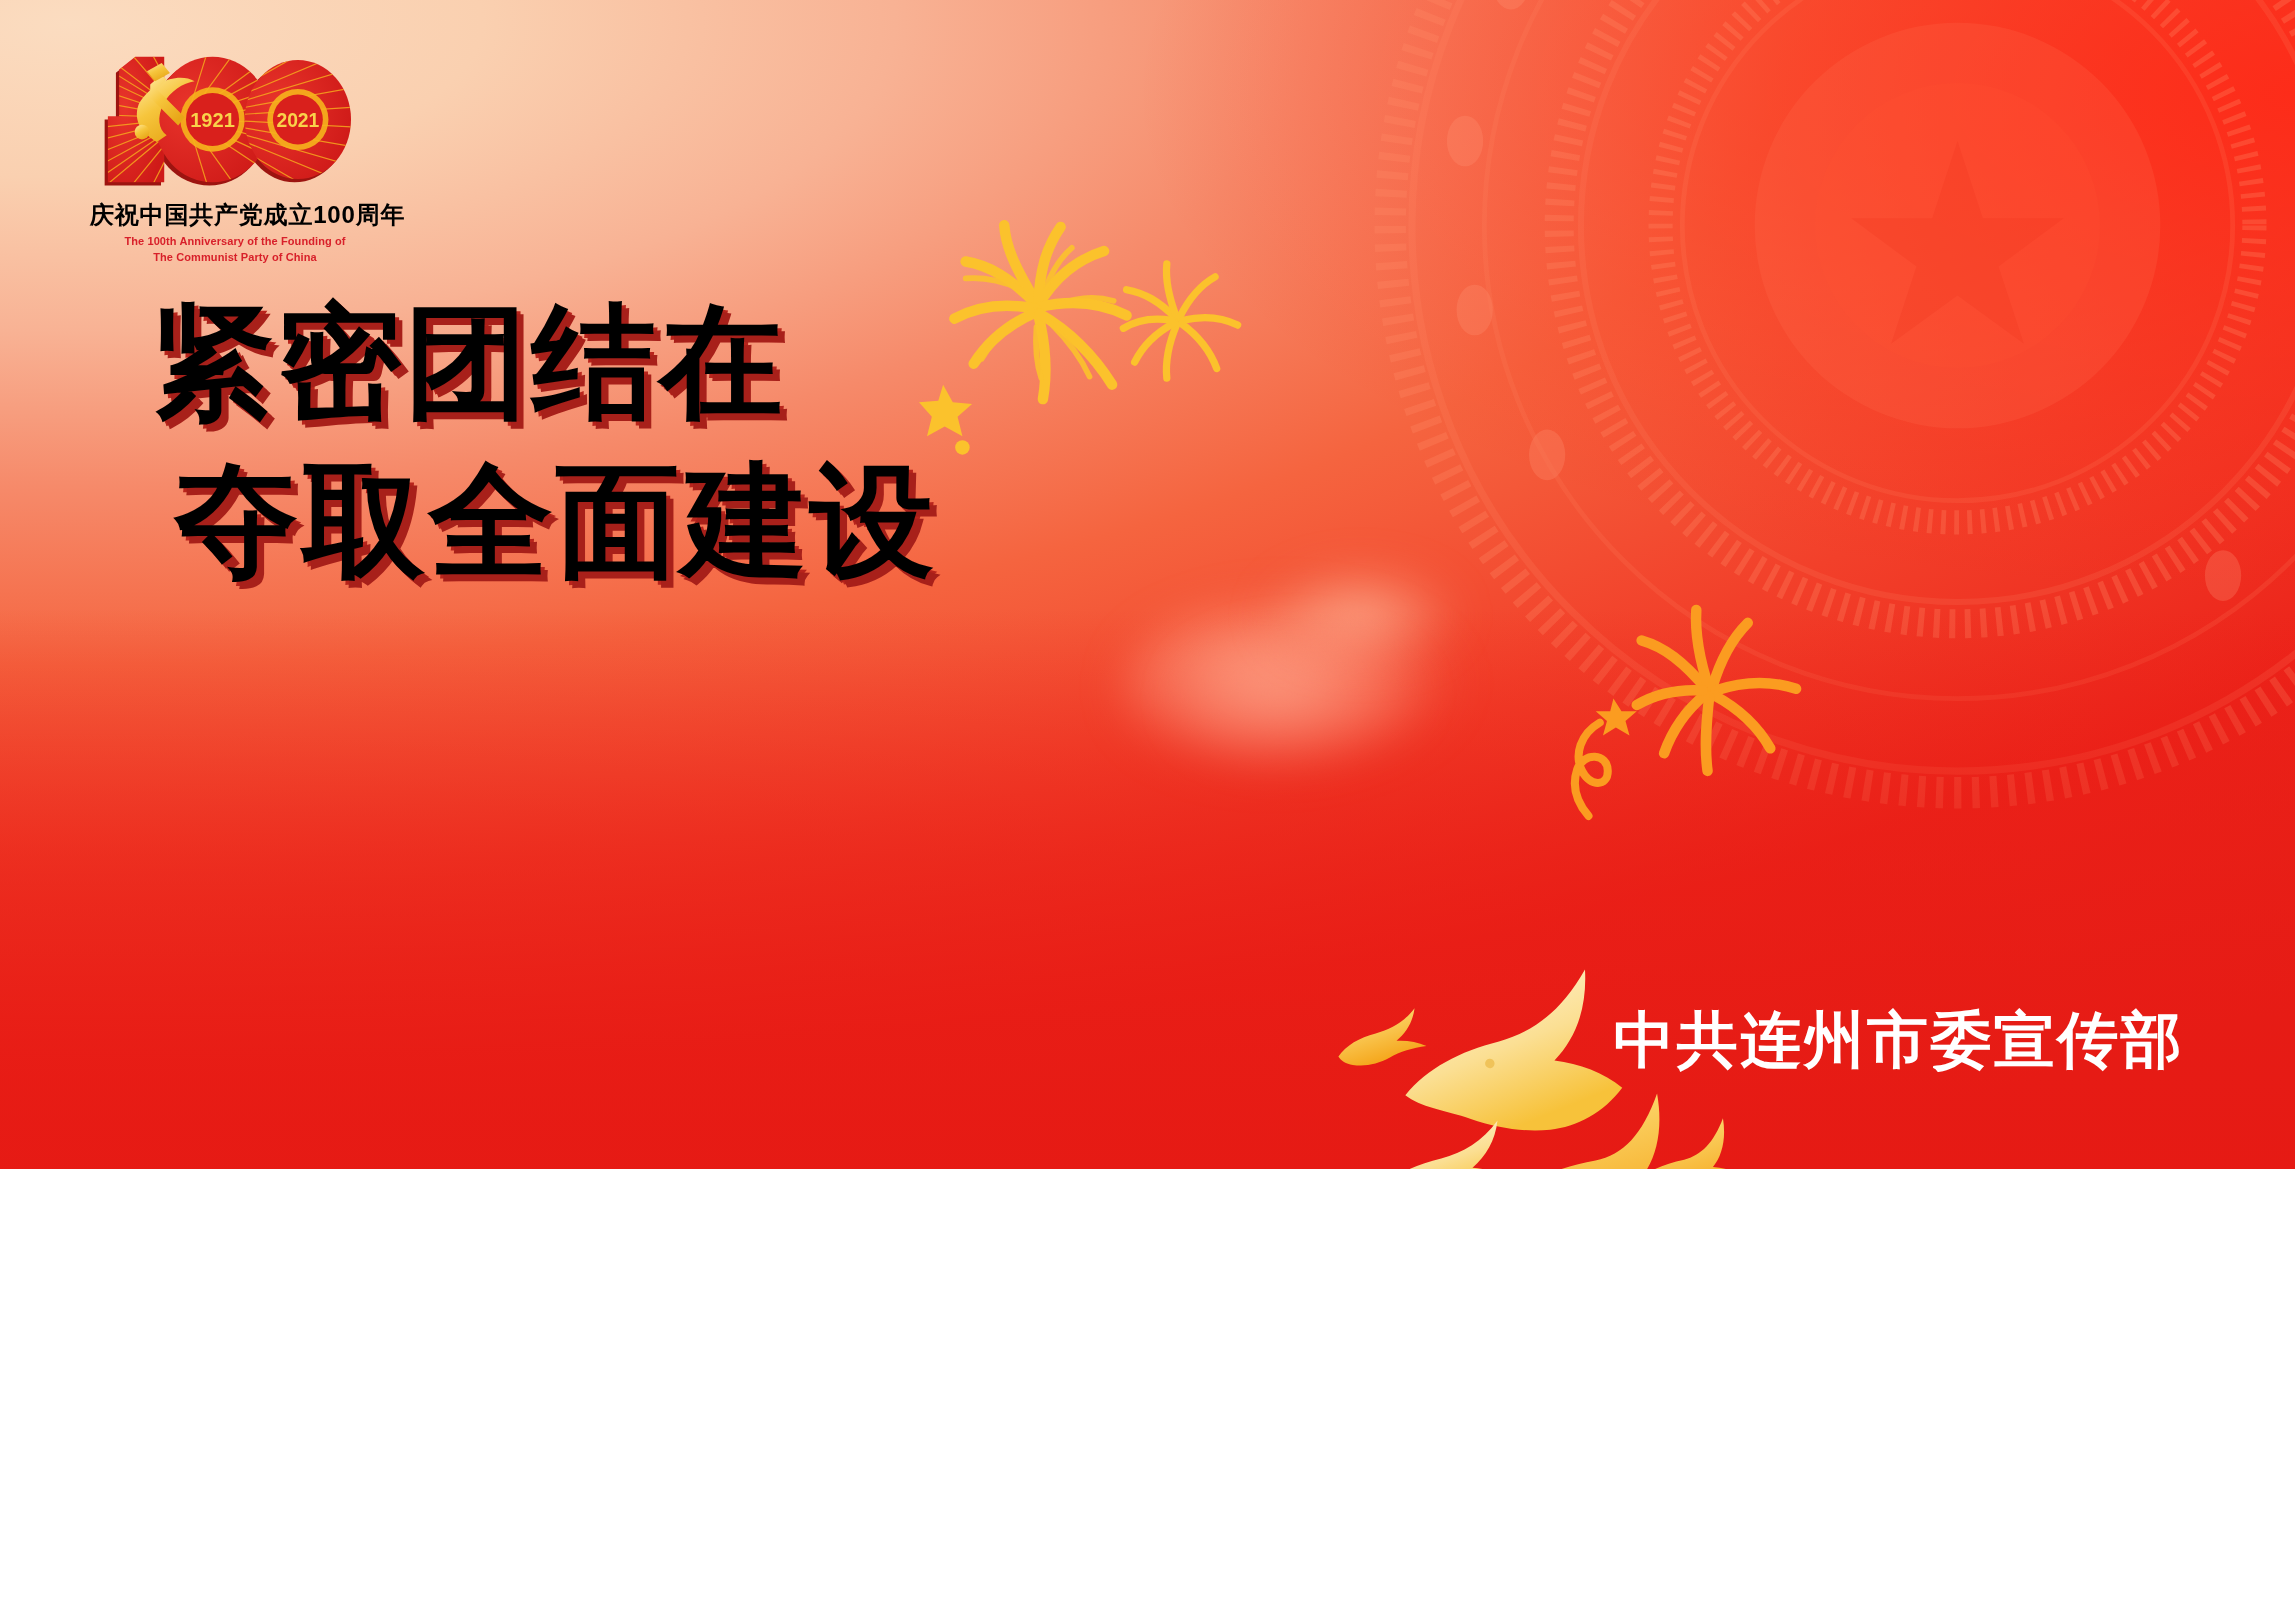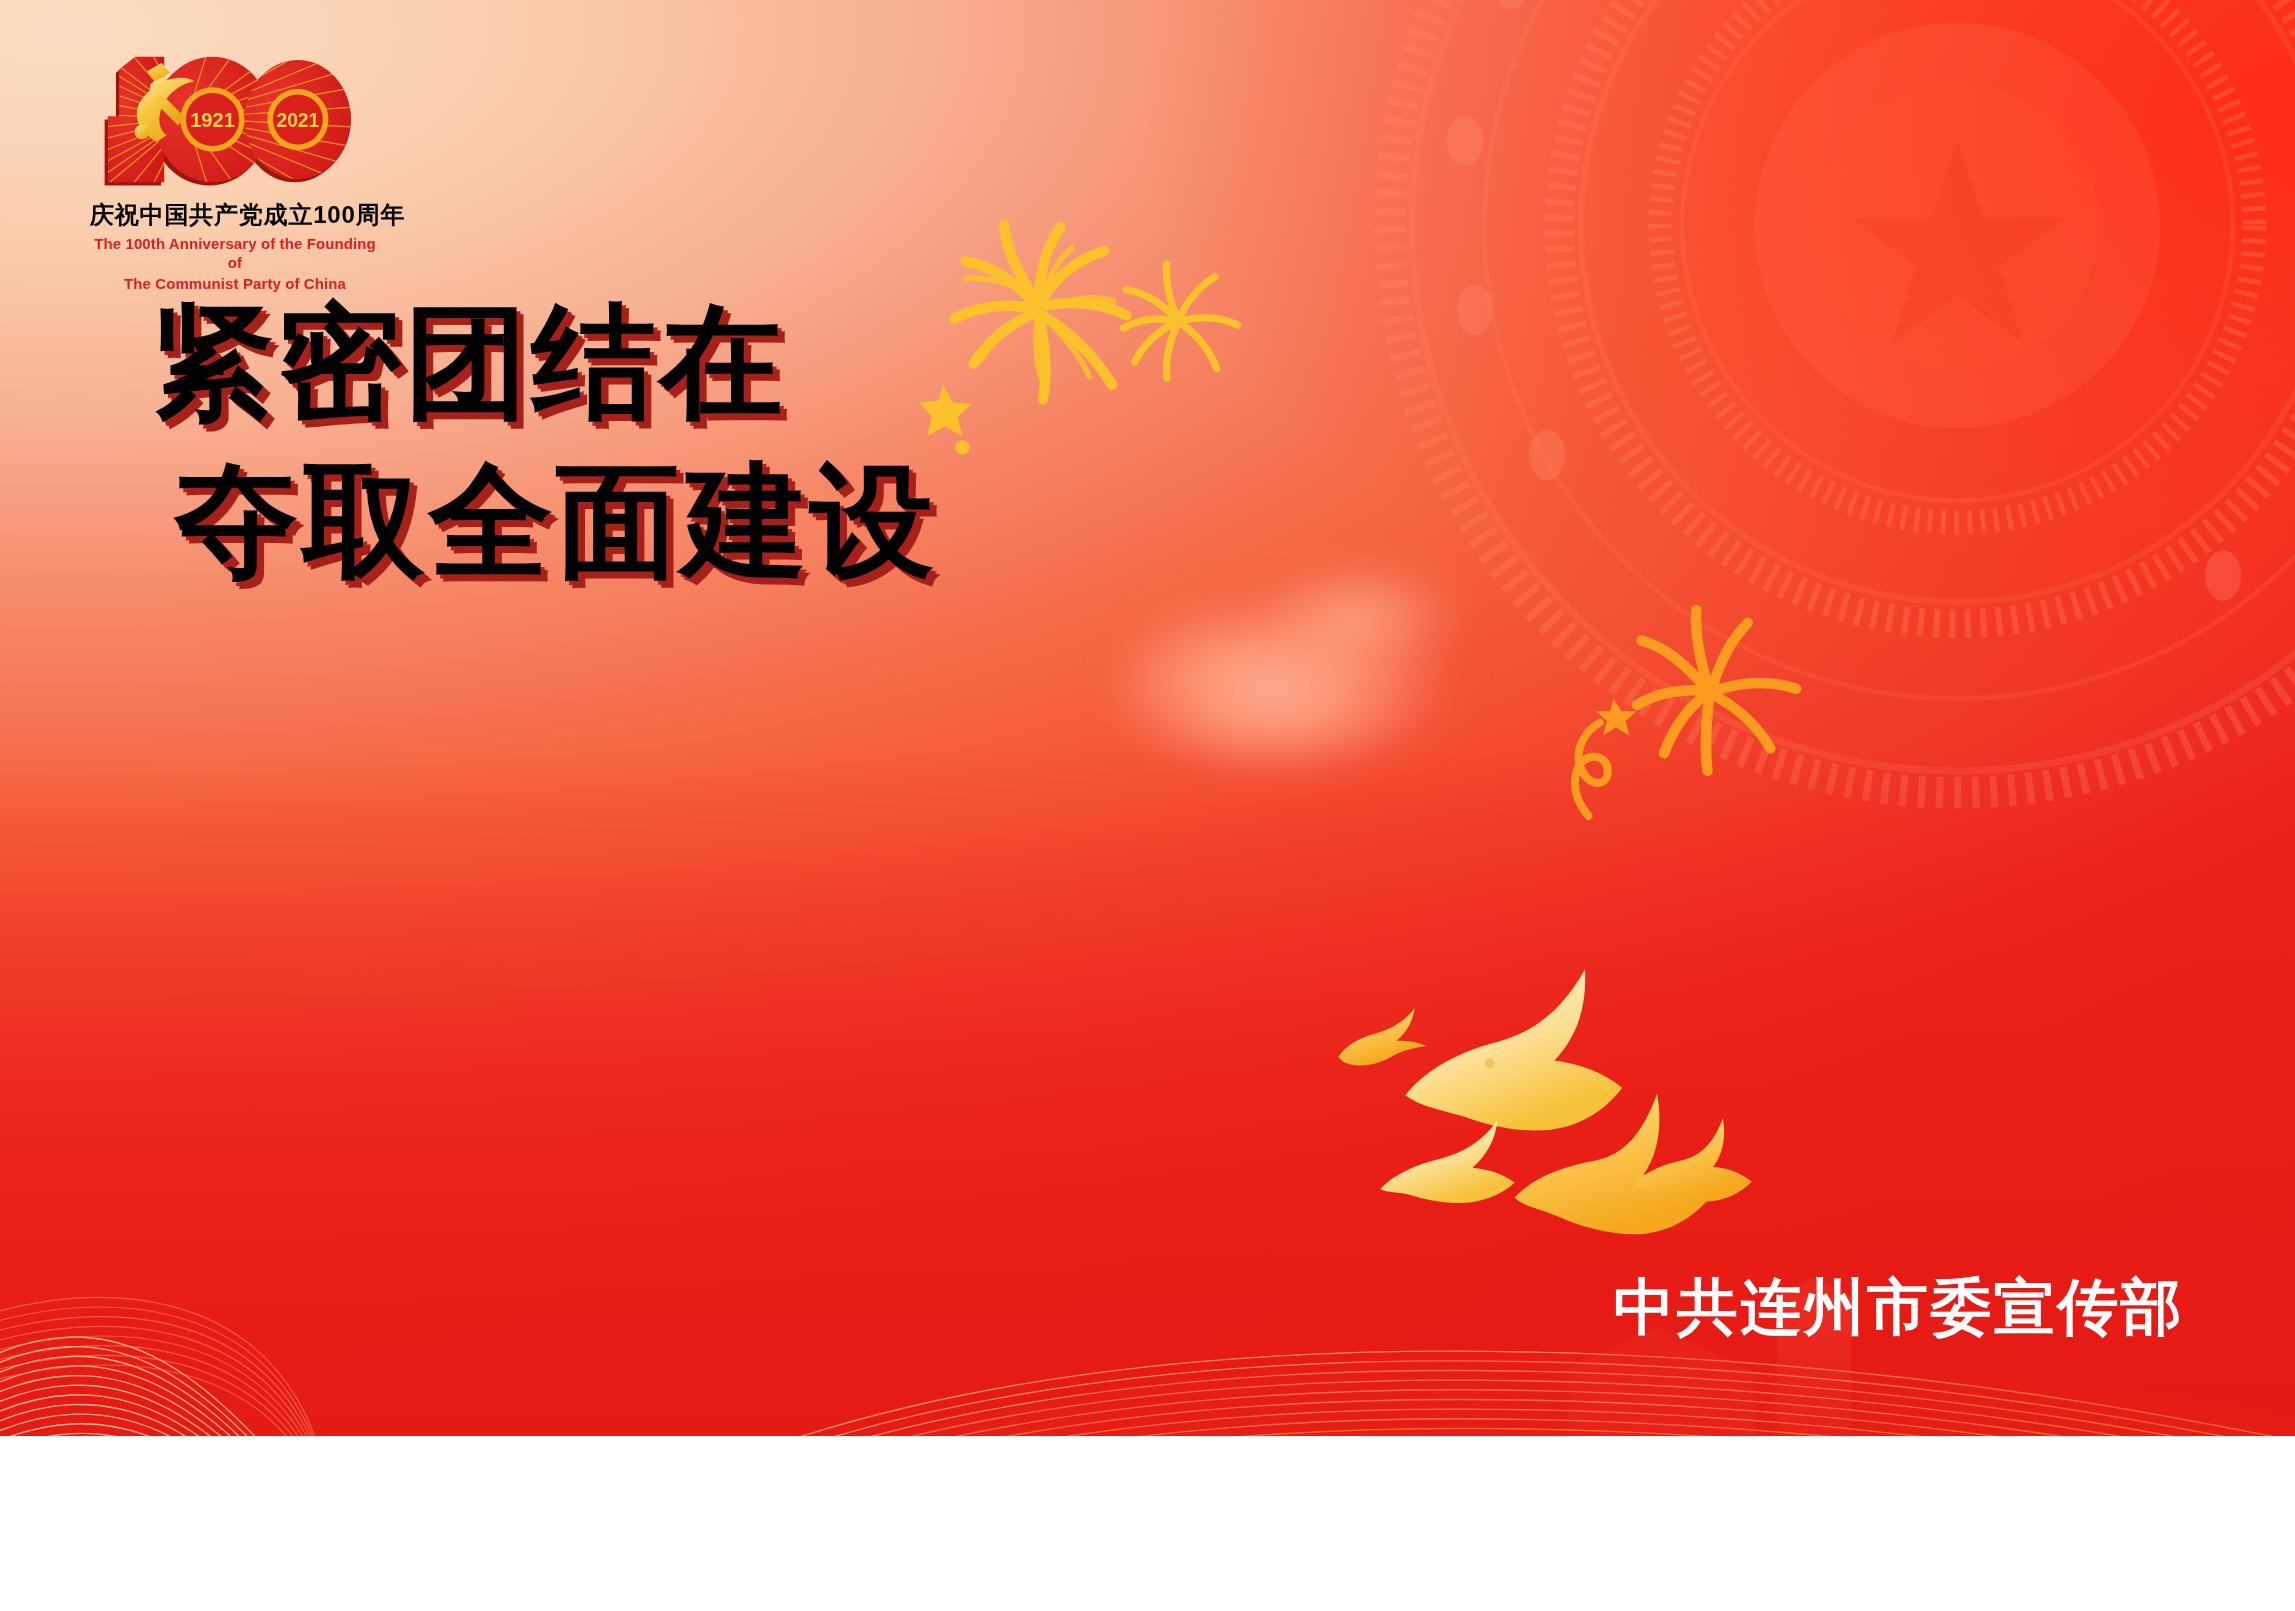--- a/index.html
+++ b/index.html
@@ -3,21 +3,21 @@
 <meta charset="utf-8">
 <style>
   html, body {
     margin: 0;
     padding: 0;
     background: #ffffff;
   }
   #poster {
     position: relative;
     width: 2295px;
-    height: 1436px;
+    height: 1169px;
     overflow: hidden;
     font-family: "Liberation Sans", "DejaVu Sans", sans-serif;
     background: #f04a33;
   }
 
   
   .bg-base {
     position: absolute;
     inset: 0;
     background:
@@ -99,21 +99,21 @@
     font-size: 24px;
     font-weight: bold;
     color: #000000;
     letter-spacing: 0.8px;
     text-align: center;
     white-space: nowrap;
     font-family: "Liberation Sans", "DejaVu Sans", sans-serif;
   }
   .logo-en {
     margin: 2.4px 0 0 0;
-    font-size: 15px;
+    font-size: 11px;
     font-weight: bold;
     color: #d8202a;
     line-height: 1.28;
     text-align: center;
     letter-spacing: 0.1px;
     font-family: "Liberation Sans", "DejaVu Sans", sans-serif;
   }
 
   
   .headline {

